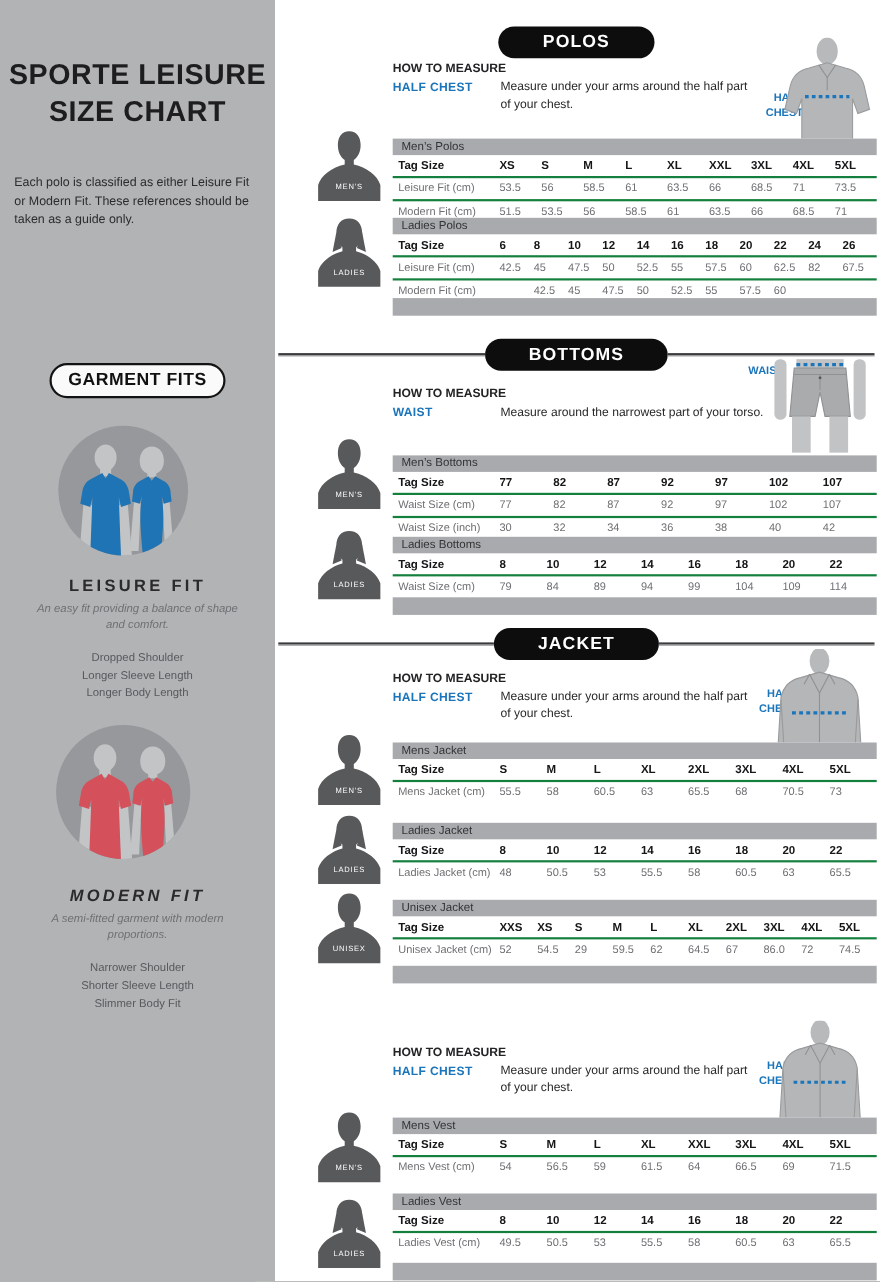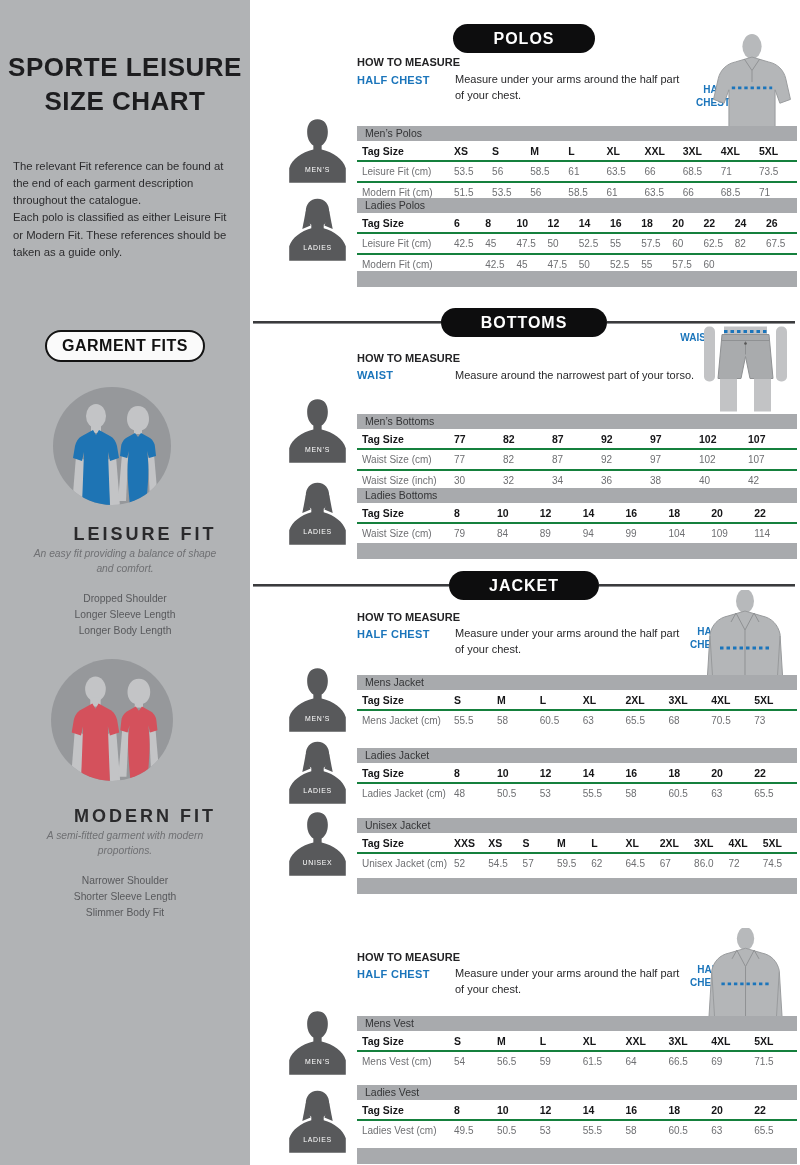--- a/index.html
+++ b/index.html
@@ -10,22 +10,22 @@
            background:var(--sidebar-gray,#b1b3b5);}
   .sb-title{position:absolute;top:50px;left:0;width:250px;text-align:center;
             font-size:26px;font-weight:bold;color:#1d1d1f;line-height:34px;letter-spacing:.5px;}
   .sb-intro{position:absolute;top:158px;left:13px;width:226px;font-size:11.3px;
             line-height:1.52;color:#2c2c2e;}
   .sb-intro p{margin:0;}
   .gf-pill{position:absolute;top:330px;left:50%;transform:translateX(-50%);
            background:#fafafa;border:2.5px solid #131313;border-radius:20px;
            padding:5px 15px;font-size:16px;font-weight:bold;letter-spacing:.5px;color:#111;white-space:nowrap;}
   .fit-circle{position:absolute;}
-  .fit-name{position:absolute;left:0;width:250px;text-align:center;font-size:18px;
-            font-weight:600;letter-spacing:3px;color:#2a2a2c;margin-left:20px;}
+  .fit-name{position:absolute;left:0;width:250px;text-align:center;font-size:15px;
+            font-weight:600;letter-spacing:3px;color:#2a2a2c;}
   .fit-desc{position:absolute;left:28px;width:194px;text-align:center;font-style:italic;
             font-size:10.3px;line-height:1.45;color:#6f7073;}
   .fit-features{position:absolute;left:20px;width:210px;text-align:center;
                 font-size:10.3px;line-height:1.55;color:#58595c;}
   
   .main{position:absolute;left:250px;top:0;width:550px;height:1165px;}
   .rule{position:absolute;left:3px;width:542px;display:flex;align-items:center;z-index:3;}
   .rule .seg{flex:1;height:3px;border-top:2px solid #3a3b3d;border-bottom:1px solid #8d8e90;box-sizing:border-box;}
   .pill{background:#0d0d0e;color:#fff;border-radius:15px;height:29px;line-height:29px;
         padding:0 40px;font-size:16px;font-weight:bold;letter-spacing:1px;white-space:nowrap;}
@@ -53,21 +53,20 @@
 <body>
 
 <div class="page">
 
   <aside class="sidebar">
     <div class="sb-title">
       <div>SPORTE LEISURE</div>
       <div>SIZE CHART</div>
     </div>
     <div class="sb-intro">
-      <p>The relevant Fit reference can be found at the end of each garment description throughout the catalogue.</p>
       <p>Each polo is classified as either Leisure Fit or Modern Fit. These references should be taken as a guide only.</p>
     </div>
     <div class="gf-pill">GARMENT FITS</div>
 
     <svg class="fit-circle" style="top:386px;left:52px;" width="120" height="120" viewBox="0 0 120 120">
       <defs>
           <clipPath id="cpL">
             <circle cx="60" cy="60" r="59"></circle>
           </clipPath>
         </defs>
@@ -110,21 +109,21 @@
             <path d="M64 70 L68 120 L58 120 L55 74 Z"></path>
           <path d="M86 20 C93 20 97 26 97 33 C97 40 93 45 86 45 C79 45 75 40 75 33 C75 26 79 20 86 20 Z"></path>
           <rect x="82" y="40" width="8" height="8"></rect>
           <path d="M70 68 L66 115 L74 115 L76 72 Z"></path>
             <path d="M102 68 L106 115 L98 115 L96 72 Z"></path>
         </g>
         <path style="fill:var(--modern-fit-red,#d4515c)" d="M30 50 L41 44 L44 49 L47 44 L58 50 C62 52 64 56 65 60 L67 72 L58 75 L56 66 L58 120 L30 120 L32 66 L30 75 L21 72 L23 60 C24 56 26 52 30 50 Z"></path>
         <path style="fill:var(--modern-fit-red,#d4515c)" d="M74 52 L83 47 L86 51 L89 47 L98 52 C101 54 103 58 103 61 L104 70 L97 72 L95 65 C97 78 97 90 94 120 L78 120 C75 90 75 78 77 65 L75 72 L68 70 L69 61 C69 58 71 54 74 52 Z"></path>
       </g>
     </svg>
-    <div class="fit-name" style="top:806px;">MODERN FIT</div>
+    <div class="fit-name" style="top:806px;font-style:italic;">MODERN FIT</div>
     <div class="fit-desc" style="top:829px;">A semi-fitted garment with modern proportions.</div>
     <div class="fit-features" style="top:873px;">
       <div>Narrower Shoulder</div>
       <div>Shorter Sleeve Length</div>
       <div>Slimmer Body Fit</div>
     </div>
   </aside>
 
   <main class="main">
 
@@ -424,21 +423,21 @@
           <div class="tcell">XL</div>
           <div class="tcell">2XL</div>
           <div class="tcell">3XL</div>
           <div class="tcell">4XL</div>
           <div class="tcell">5XL</div>
         </div>
         <div class="trow">
           <div class="tlabel">Unisex Jacket (cm)</div>
           <div class="tcell">52</div>
           <div class="tcell">54.5</div>
-          <div class="tcell">57</div>
+          <div class="tcell">29</div>
           <div class="tcell">59.5</div>
           <div class="tcell">62</div>
           <div class="tcell">64.5</div>
           <div class="tcell">67</div>
           <div class="tcell">86.0</div>
           <div class="tcell">72</div>
           <div class="tcell">74.5</div>
         </div>
       </div>
     <div class="tfoot" style="top:878px;"></div>

